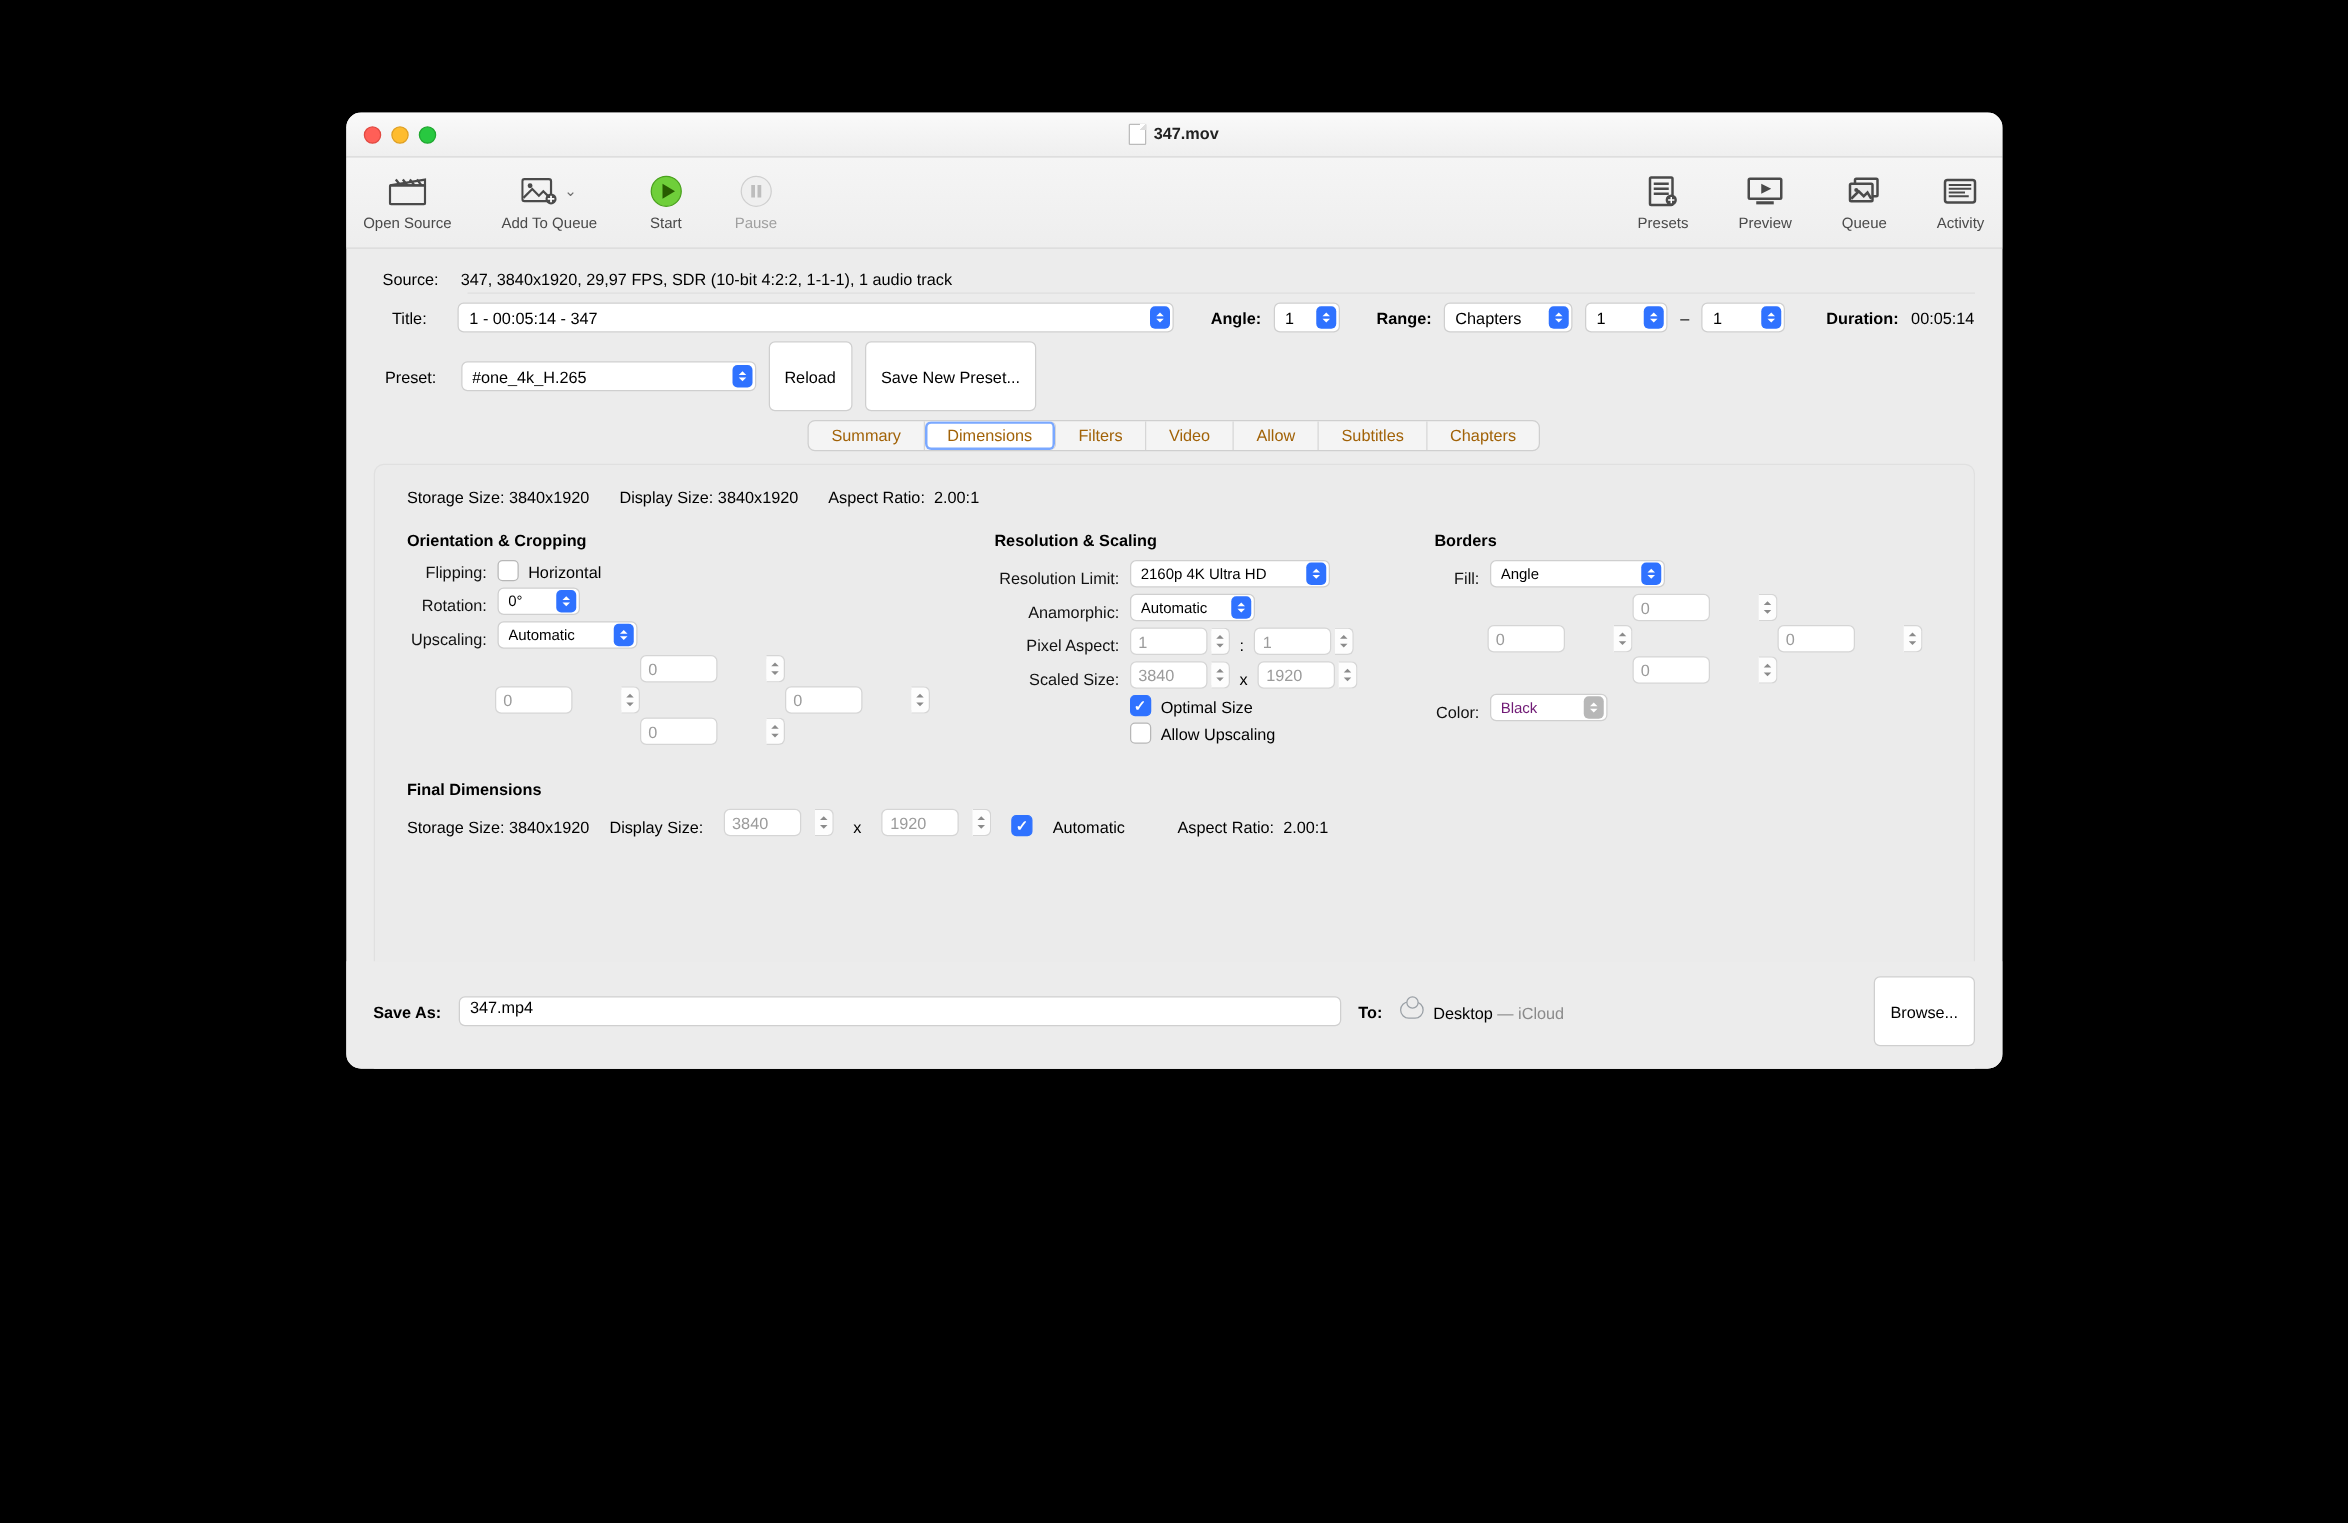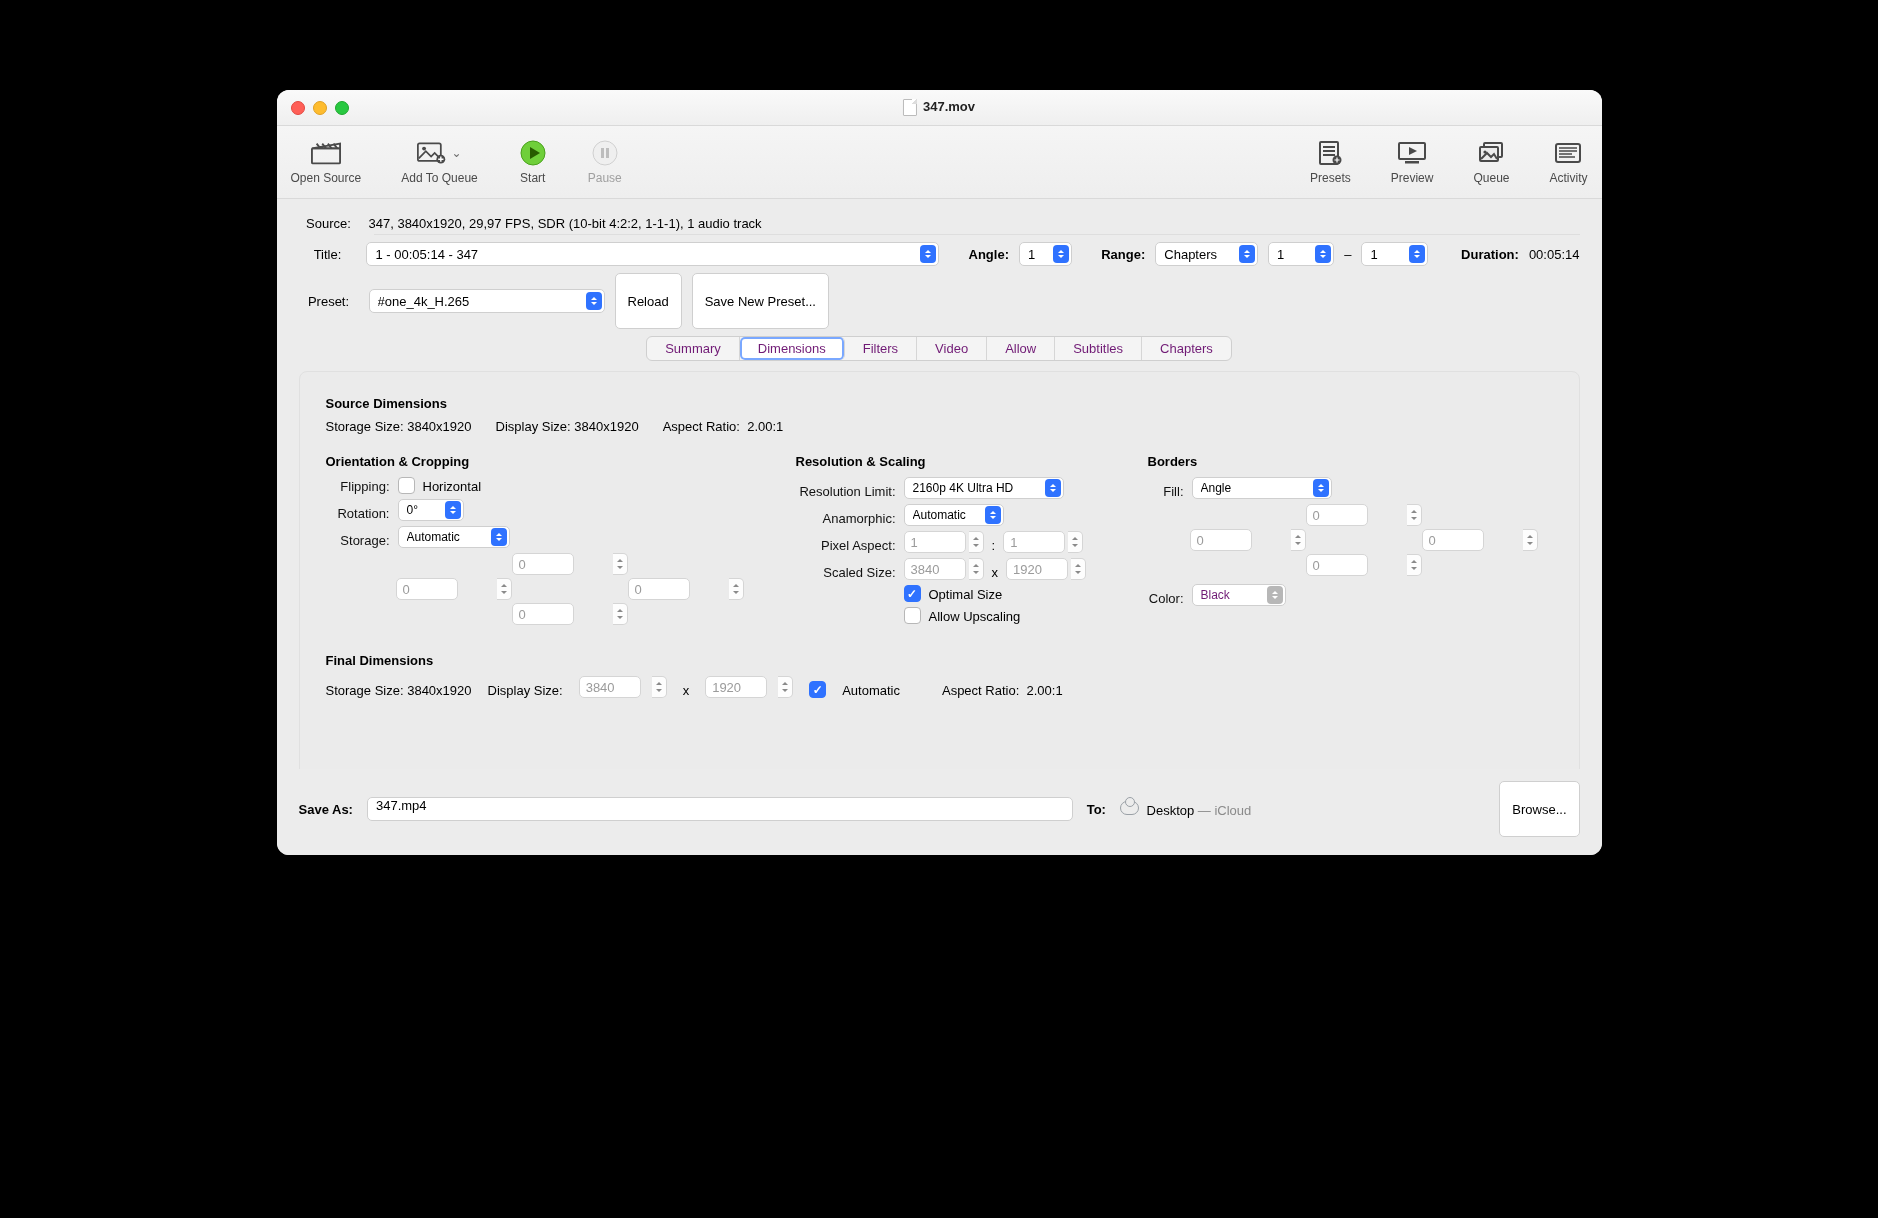--- a/index.html
+++ b/index.html
@@ -103,21 +103,21 @@
   .step::before,.step::after{content:"";position:absolute;left:50%;transform:translateX(-50%);border:3px solid transparent}
   .step::before{top:2px;border-bottom-color:#8a8a8a}
   .step::after{bottom:2px;border-top-color:#8a8a8a}
   .chk{width:15px;height:15px;border-radius:4px;border:1px solid #b7b7b7;background:#fff;display:inline-flex;align-items:center;justify-content:center}
   .chk.on{background:#2f72ff;border-color:#2f72ff;color:#fff;font-size:12px;font-weight:700}
   
   .tabbar{
     display:flex;margin:6px auto 0;width:fit-content;height:23px;
     background:#f4f4f4;border:1px solid #cfcfcf;border-radius:6px;overflow:hidden
   }
-  .tab{padding:0 18px;display:flex;align-items:center;border-right:1px solid #d6d6d6;color:#701a75}
+  .tab{padding:0 18px;display:flex;align-items:center;border-right:1px solid #d6d6d6;color:#a16207}
   .tab:last-child{border-right:0}
   .tab.sel{background:#fff;box-shadow:inset 0 0 0 2px var(--sel-ring);border-radius:5px}
   .panel{margin-top:10px;background:var(--panel);border:1px solid #e0e0e0;border-radius:8px;padding:18px 26px 60px;min-height:430px}
   .h{font-weight:700;margin:6px 0 8px}
   .kv{display:flex;gap:24px;margin:0 0 14px}
   .cols{display:flex;gap:52px;margin-top:10px}
   .col{min-width:260px}
   .frow{display:flex;align-items:flex-end;gap:8px;margin:5px 0}
   .frow .fl{width:100px;text-align:right;color:#111}
   .cropgrid{margin-left:70px;margin-top:4px}
@@ -299,21 +299,20 @@
       <div class="tab sel">Dimensions</div>
       <div class="tab">Filters</div>
       <div class="tab">Video</div>
       <div class="tab">Allow</div>
       <div class="tab">Subtitles</div>
       <div class="tab">Chapters</div>
     </div>
 
     <div class="panel">
 
-      <div class="h">Source Dimensions</div>
       <div class="kv">
         <span><span>Storage Size:</span> <span>3840x1920</span></span>
         <span><span>Display Size:</span> <span>3840x1920</span></span>
         <span><span>Aspect Ratio:</span>&nbsp; <span>2.00:1</span></span>
       </div>
 
       <div class="cols">
 
         <div class="col">
           <div class="h">Orientation &amp; Cropping</div>
@@ -323,21 +322,21 @@
             <span>Horizontal</span>
           </div>
           <div class="frow">
             <span class="fl" style="width:64px">Rotation:</span>
             <span class="pop sm" style="width:54px">
               <span class="val">0°</span>
                 <span class="arrows"></span>
             </span>
           </div>
           <div class="frow">
-            <span class="fl" style="width:64px">Storage:</span>
+            <span class="fl" style="width:64px">Upscaling:</span>
             <span class="pop sm" style="width:100px">
               <span class="val">Automatic</span>
                 <span class="arrows"></span>
             </span>
           </div>
           <div class="cropgrid">
             <div class="crow">
                 <span class="num">0</span>
                 <span class="step"></span>
               </div>

